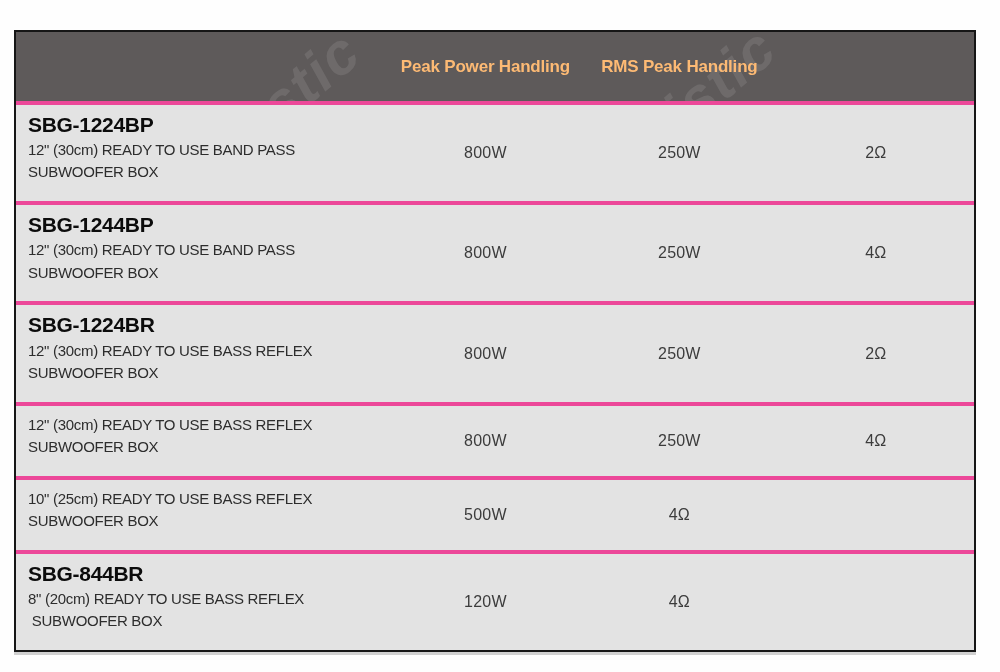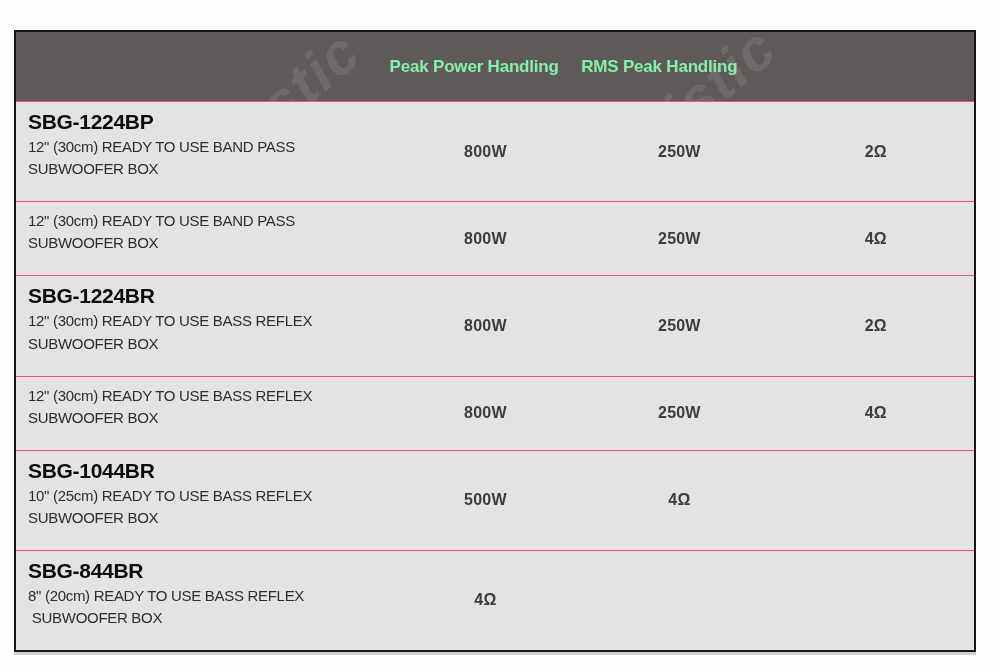--- a/index.html
+++ b/index.html
@@ -28,42 +28,43 @@
     position: relative;
     height: 69px;
     flex: 0 0 69px;
     background: #5e5a5a;
     display: grid;
     grid-template-columns: 39% 20% 20.5% 20.5%;
     align-items: center;
     overflow: hidden;
   }
   .th {
-    color: #86efac;
+    color: #fdba74;
     font-size: 17px;
     font-weight: bold;
+    text-align: center;
     letter-spacing: -0.2px;
     z-index: 2;
   }
   .watermark {
     position: absolute;
     font-size: 58px;
     font-style: italic;
     font-weight: bold;
     color: rgba(255,255,255,0.10);
     transform: rotate(-40deg);
     z-index: 1;
     pointer-events: none;
     letter-spacing: 2px;
   }
   .wm-1 { left: 240px; top: 12px; }
   .wm-2 { left: 640px; top: 14px; }
   .row {
     flex: 1 1 auto;
-    border-top: 1px solid #ec4899;
+    border-top: 4px solid #ec4899;
     display: grid;
     grid-template-columns: 39% 20% 20.5% 20.5%;
     background: #e3e3e3;
   }
   .name-cell {
     padding: 6px 8px 4px 12px;
     overflow: hidden;
   }
   .model {
     font-size: 21px;
@@ -81,21 +82,20 @@
     white-space: pre-line;
     margin-top: 2px;
   }
   .val {
     display: flex;
     align-items: center;
     justify-content: center;
     font-size: 16px;
     color: #3c3c3c;
     letter-spacing: 0.2px;
-    font-weight: bold;
   }
 </style>
 </head>
 <body>
 
 <div class="spec-table">
 
   <div class="thead">
     <span class="watermark wm-1">stic</span>
     <span class="watermark wm-2">istic</span>
@@ -110,20 +110,21 @@
       <div class="desc">12" (30cm) READY TO USE BAND PASS
 SUBWOOFER BOX</div>
     </div>
     <div class="val">800W</div>
     <div class="val">250W</div>
     <div class="val">2Ω</div>
   </div>
 
   <div class="row">
     <div class="name-cell">
+      <div class="model">SBG-1244BP</div>
       <div class="desc">12" (30cm) READY TO USE BAND PASS
 SUBWOOFER BOX</div>
     </div>
     <div class="val">800W</div>
     <div class="val">250W</div>
     <div class="val">4Ω</div>
   </div>
 
   <div class="row">
     <div class="name-cell">
@@ -141,30 +142,30 @@
       <div class="desc">12" (30cm) READY TO USE BASS REFLEX
 SUBWOOFER BOX</div>
     </div>
     <div class="val">800W</div>
     <div class="val">250W</div>
     <div class="val">4Ω</div>
   </div>
 
   <div class="row">
     <div class="name-cell">
-      <div class="model">SBG-1044BR</div>
       <div class="desc">10" (25cm) READY TO USE BASS REFLEX
 SUBWOOFER BOX</div>
     </div>
     <div class="val">500W</div>
     <div class="val">4Ω</div>
   </div>
 
   <div class="row">
     <div class="name-cell">
       <div class="model">SBG-844BR</div>
       <div class="desc">8" (20cm) READY TO USE BASS REFLEX
 &nbsp;SUBWOOFER BOX</div>
     </div>
+    <div class="val">120W</div>
     <div class="val">4Ω</div>
   </div>
 
 </div>
 
 </body></html>

